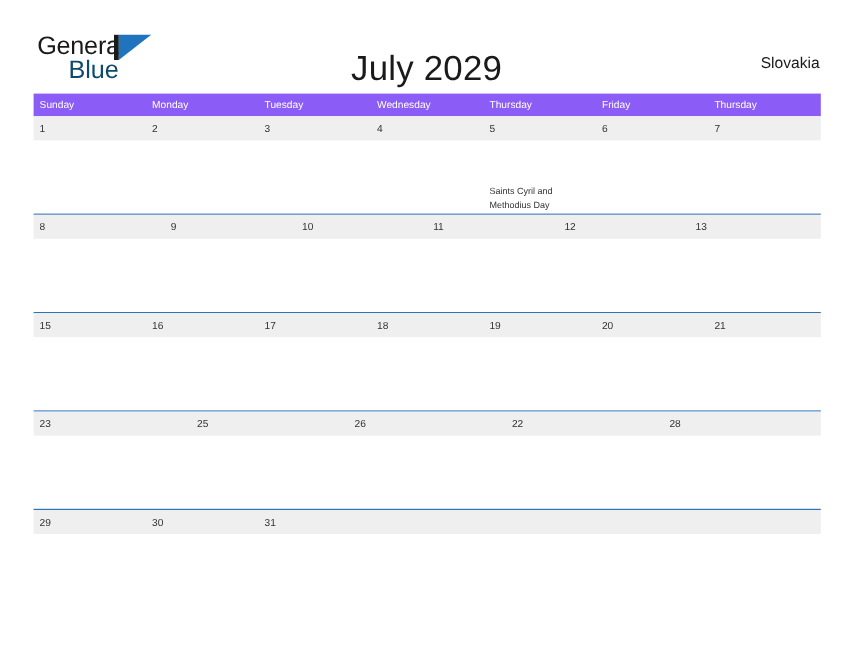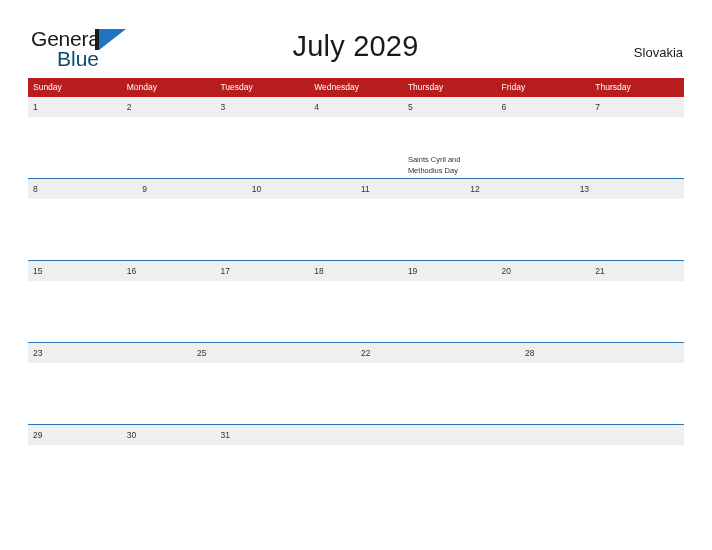--- a/index.html
+++ b/index.html
@@ -71,21 +71,21 @@
     height: 0;
     border-left: 27px solid #1f74bd;
     border-bottom: 21px solid transparent;
   }
 
   .title {
     text-align: center;
     font-size: 29px;
     font-weight: normal;
     color: #1a1a1a;
-    margin: 0;
+    margin: 12px;
     padding-top: 8px;
     letter-spacing: 0.2px;
   }
 
   .country {
     position: absolute;
     right: 29px;
     top: 45px;
     font-size: 13px;
     color: #1a1a1a;
@@ -93,21 +93,21 @@
 
   
   .calendar {
     position: absolute;
     left: 28px;
     top: 78px;
     width: 656px;
   }
   .dow-row {
     display: flex;
-    background: #b91c1c;
+    background: #8b5cf6;
     height: 19px;
   }
   .dow {
     flex: 1 1 0;
     color: #ffffff;
     font-size: 8.5px;
     line-height: 19px;
     padding-left: 5px;
     box-sizing: border-box;
     white-space: nowrap;
@@ -263,20 +263,23 @@
       </div>
       <div class="week">
         <div class="band"></div>
         <div class="day">
           <span class="daynum">23</span>
         </div>
         <div class="day">
           <span class="daynum">25</span>
         </div>
         <div class="day">
+          <span class="daynum">26</span>
+        </div>
+        <div class="day">
           <span class="daynum">22</span>
         </div>
         <div class="day">
           <span class="daynum">28</span>
         </div>
       </div>
       <div class="week">
         <div class="band"></div>
         <div class="day">
           <span class="daynum">29</span>

